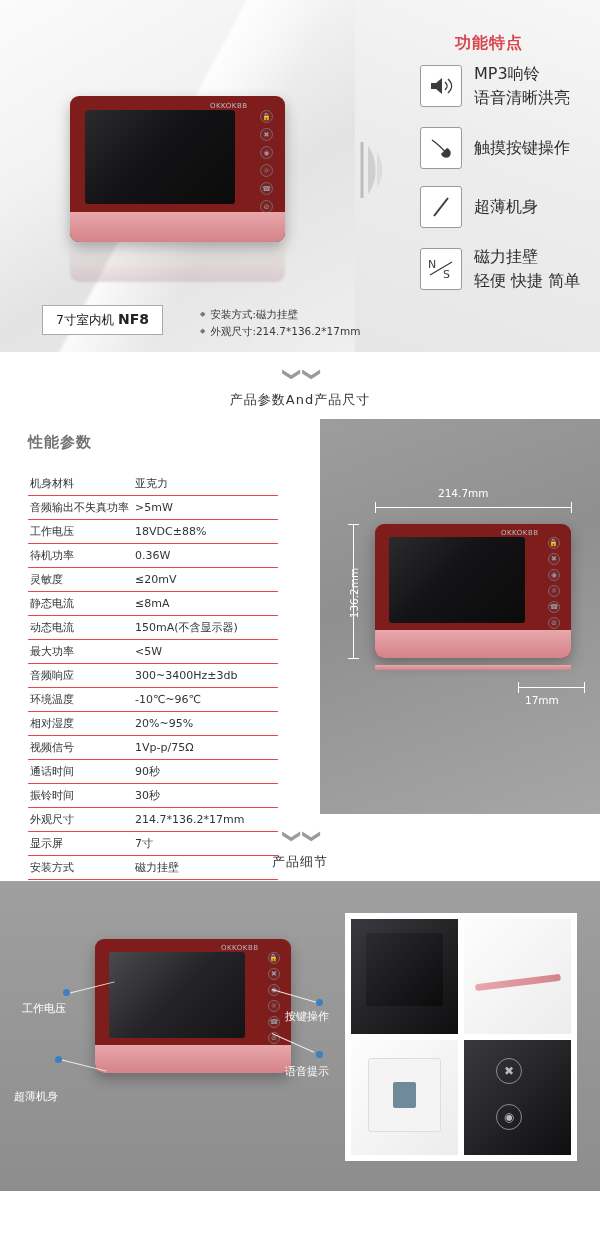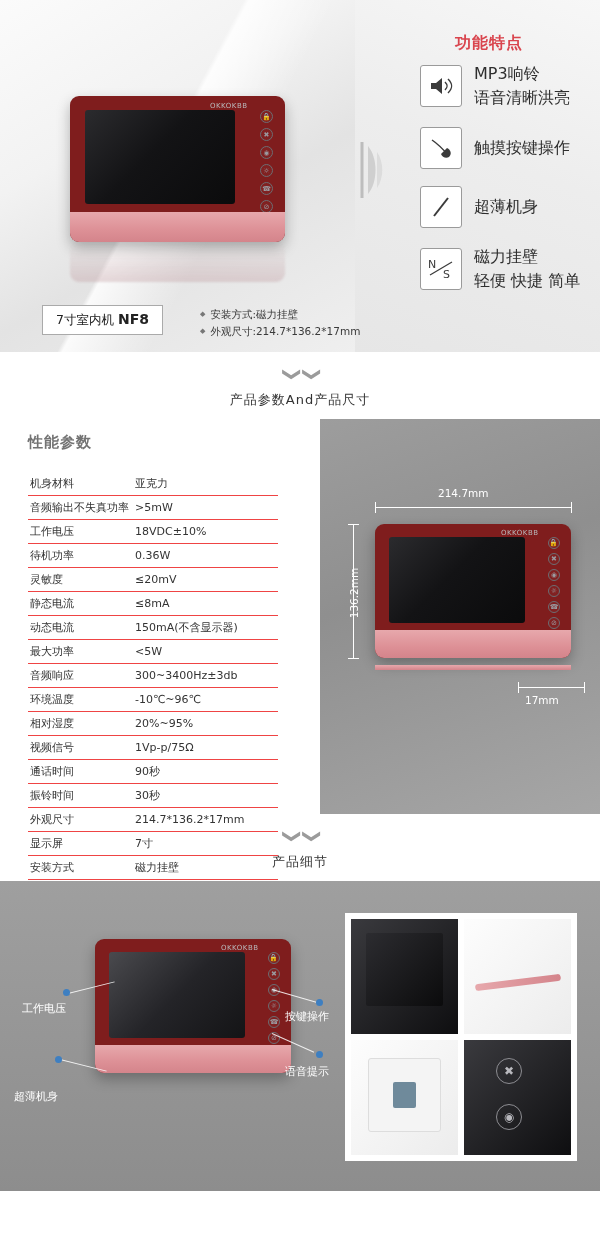--- a/index.html
+++ b/index.html
@@ -285,21 +285,21 @@
         <tr>
             <td class="k">机身材料</td>
             <td>亚克力</td>
           </tr>
         <tr>
             <td class="k">音频输出不失真功率</td>
             <td>&gt;5mW</td>
           </tr>
         <tr>
             <td class="k">工作电压</td>
-            <td>18VDC±10%</td>
+            <td>18VDC±88%</td>
           </tr>
         <tr>
             <td class="k">待机功率</td>
             <td>0.36W</td>
           </tr>
         <tr>
             <td class="k">灵敏度</td>
             <td>≤20mV</td>
           </tr>
         <tr>

